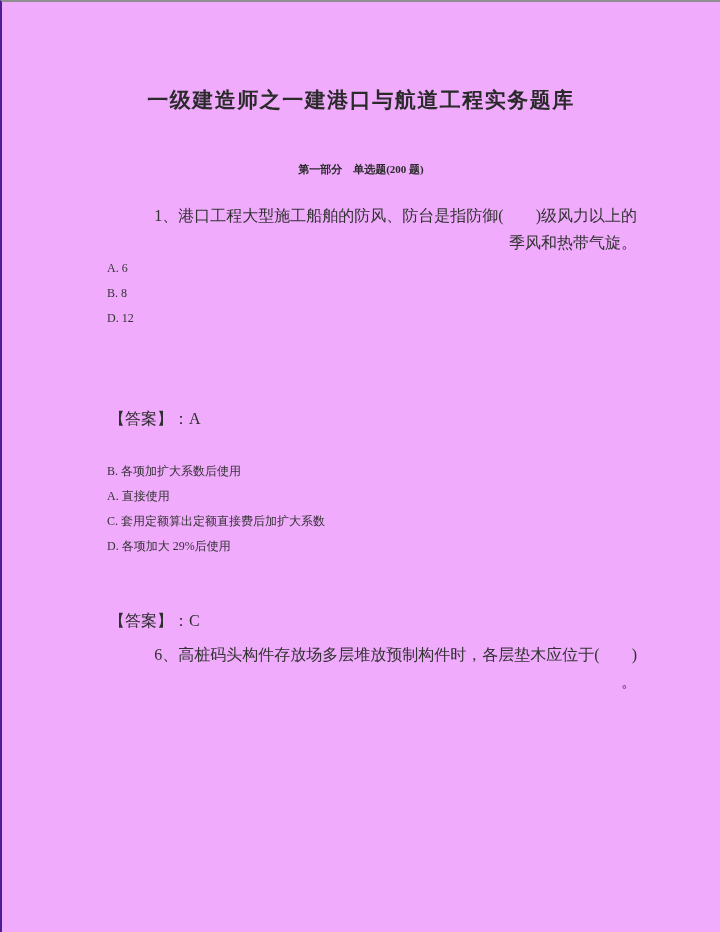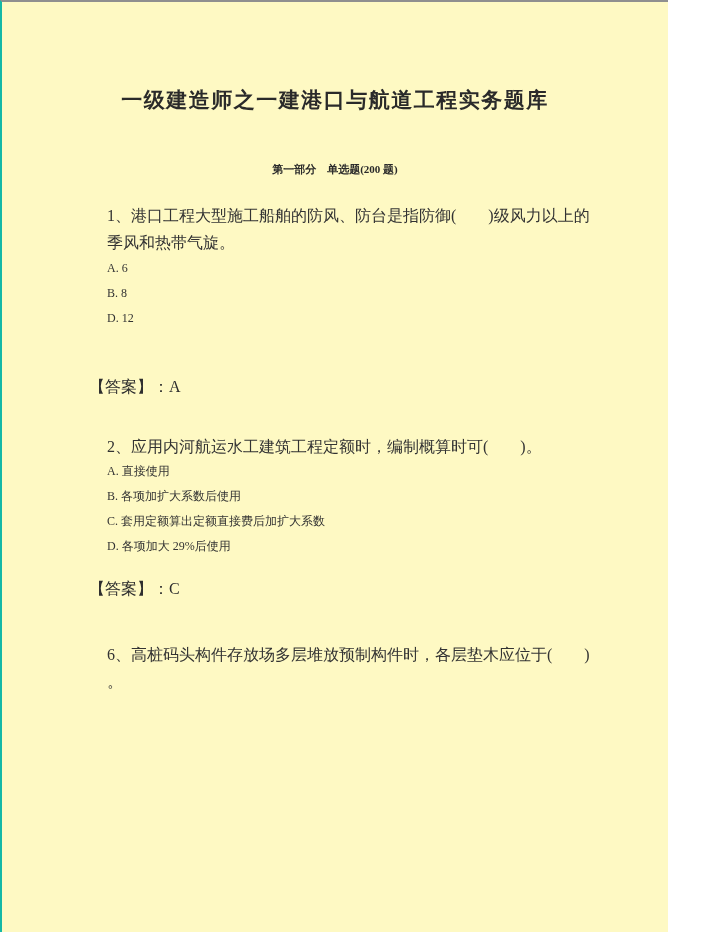--- a/index.html
+++ b/index.html
@@ -1,22 +1,22 @@
 <!DOCTYPE html>
 <html><head>
 <meta charset="utf-8">
 <style>
   html,body{margin:0;padding:0;background:#ffffff;}
   .page{
     position:relative;
-    width:668px;
+    width:720px;
     height:932px;
-    background:#fef9c3;
+    background:#f0abfc;
     border-top:2px solid #8f8f8f;
-    border-left:2px solid #14b8a6;
+    border-left:2px solid #4c1d95;
     box-sizing:border-box;
     overflow:hidden;
     color:#333333;
     font-family:"Liberation Serif","DejaVu Serif",serif;
   }
   .title{
     position:absolute;
     top:84px;
     left:0;
     width:100%;
@@ -41,35 +41,37 @@
   .textcol{
     position:absolute;
     left:105px;
     width:530px;
   }
   .qline{
     font-size:16px;
     line-height:27px;
     white-space:nowrap;
     color:#333333;
+    text-align:right;
   }
   .opt{
     font-size:12px;
     line-height:25px;
     white-space:nowrap;
     color:#333333;
   }
   .answer{
     position:absolute;
-    left:87px;
+    left:107px;
     width:530px;
     font-size:16px;
     line-height:25px;
     white-space:nowrap;
     color:#2e2e2e;
+    margin-top:32px;
   }
 </style>
 </head>
 <body>
 
 <div class="page">
 
   <h1 class="title">一级建造师之一建港口与航道工程实务题库</h1>
 
   <div class="heading">第一部分　单选题(200 题)</div>
@@ -78,26 +80,23 @@
     <div class="qline">1、港口工程大型施工船舶的防风、防台是指防御(　　)级风力以上的</div>
     <div class="qline">季风和热带气旋。</div>
   </section>
   <section class="textcol" style="top:254px">
     <div class="opt">A. 6</div>
     <div class="opt">B. 8</div>
     <div class="opt">D. 12</div>
   </section>
   <div class="answer" style="top:372px">【答案】：A</div>
 
-  <section class="textcol" style="top:431px">
-    <div class="qline">2、应用内河航运水工建筑工程定额时，编制概算时可(　　)。</div>
-  </section>
   <section class="textcol" style="top:457px">
+    <div class="opt">B. 各项加扩大系数后使用</div>
     <div class="opt">A. 直接使用</div>
-    <div class="opt">B. 各项加扩大系数后使用</div>
     <div class="opt">C. 套用定额算出定额直接费后加扩大系数</div>
     <div class="opt">D. 各项加大 29%后使用</div>
   </section>
   <div class="answer" style="top:574px">【答案】：C</div>
 
   <section class="textcol" style="top:639px">
     <div class="qline">6、高桩码头构件存放场多层堆放预制构件时，各层垫木应位于(　　)</div>
     <div class="qline">。</div>
   </section>
 

